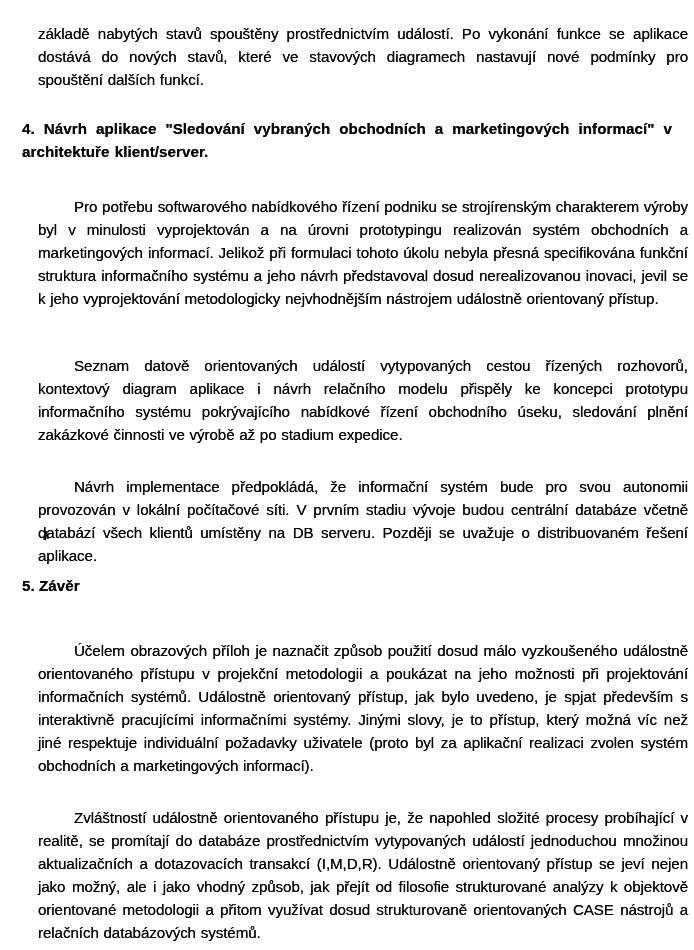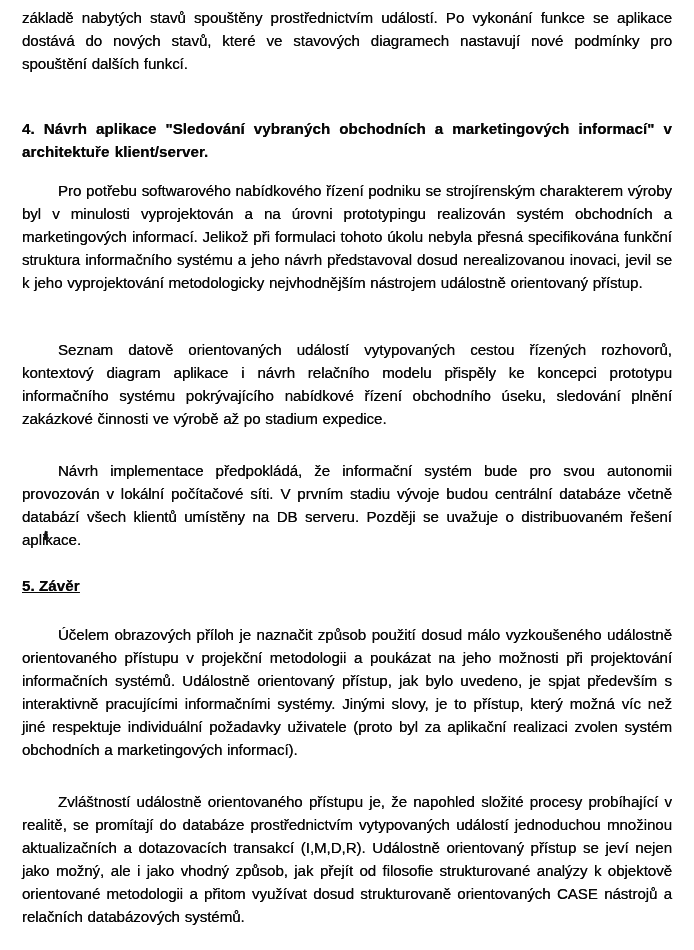--- a/index.html
+++ b/index.html
@@ -29,21 +29,21 @@
     text-align: justify;
     font-size: 15.2px;
     line-height: 23px;
     letter-spacing: -0.1px;
     word-spacing: 0.6px;
     color: #070707;
     text-shadow: 0 0 0.35px rgba(0,0,0,0.85);
     -webkit-font-smoothing: none;
   }
   .para {
-    margin: 0;
+    margin: 16px;
     text-indent: 36px;
   }
   .para.no-indent {
     text-indent: 0;
   }
   .heading {
     font-weight: bold;
     text-align: justify;
     letter-spacing: 0.05px;
     word-spacing: 1px;
@@ -73,21 +73,21 @@
   <div class="scan-text para no-indent" style="top:6px;">základě nabytých stavů spouštěny prostřednictvím událostí. Po vykonání funkce se aplikace dostává do nových stavů, které ve stavových diagramech nastavují nové podmínky pro spouštění dalších funkcí.</div>
 
   <div class="scan-text heading" style="top:117px;">4. Návrh aplikace "Sledování vybraných obchodních a marketingových informací" v architektuře klient/server.</div>
 
   <div class="scan-text para" style="top:179px;">Pro potřebu softwarového nabídkového řízení podniku se strojírenským charakterem výroby byl v minulosti vyprojektován a na úrovni prototypingu realizován systém obchodních a marketingových informací. Jelikož při formulaci tohoto úkolu nebyla přesná specifikována funkční struktura informačního systému a jeho návrh představoval dosud nerealizovanou inovaci, jevil se k jeho vyprojektování metodologicky nejvhodnějším nástrojem událostně orientovaný přístup.</div>
 
   <div class="scan-text para" style="top:338px;">Seznam datově orientovaných událostí vytypovaných cestou řízených rozhovorů, kontextový diagram aplikace i návrh relačního modelu přispěly ke koncepci prototypu informačního systému pokrývajícího nabídkové řízení obchodního úseku, sledování plnění zakázkové činnosti ve výrobě až po stadium expedice.</div>
 
   <div class="scan-text para" style="top:459px;">Návrh implementace předpokládá, že informační systém bude pro svou autonomii provozován v lokální počítačové síti. V prvním stadiu vývoje budou centrální databáze včetně databází všech klientů umístěny na DB serveru. Později se uvažuje o distribuovaném řešení aplikace.</div>
 
-  <div class="scan-text heading short" style="top:574px;text-decoration:underline;">5. Závěr</div>
+  <div class="scan-text heading short" style="top:574px;">5. Závěr</div>
 
   <div class="scan-text para" style="top:623px;">Účelem obrazových příloh je naznačit způsob použití dosud málo vyzkoušeného událostně orientovaného přístupu v projekční metodologii a poukázat na jeho možnosti při projektování informačních systémů. Událostně orientovaný přístup, jak bylo uvedeno, je spjat především s interaktivně pracujícími informačními systémy. Jinými slovy, je to přístup, který možná víc než jiné respektuje individuální požadavky uživatele (proto byl za aplikační realizaci zvolen systém obchodních a marketingových informací).</div>
 
   <div class="scan-text para" style="top:790px;">Zvláštností událostně orientovaného přístupu je, že napohled složité procesy probíhající v realitě, se promítají do databáze prostřednictvím vytypovaných událostí jednoduchou množinou aktualizačních a dotazovacích transakcí (I,M,D,R). Událostně orientovaný přístup se jeví nejen jako možný, ale i jako vhodný způsob, jak přejít od filosofie strukturované analýzy k objektově orientované metodologii a přitom využívat dosud strukturovaně orientovaných CASE nástrojů a relačních databázových systémů.</div>
 
   <div class="ink-mark" style="left:44px; top:531px; width:3px; height:9px; transform:rotate(12deg);"></div>
   <div class="speck" style="left:47px; top:537px; width:2px; height:2px;"></div>
 
 </div>
 

